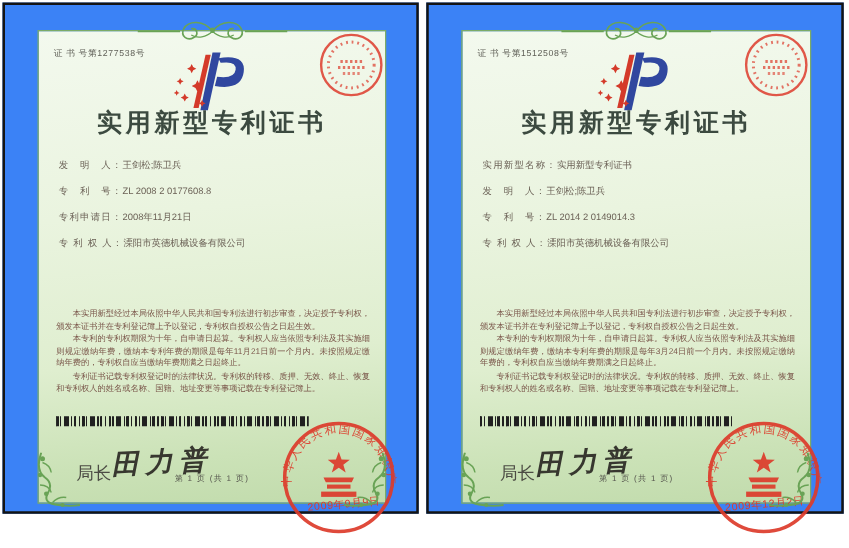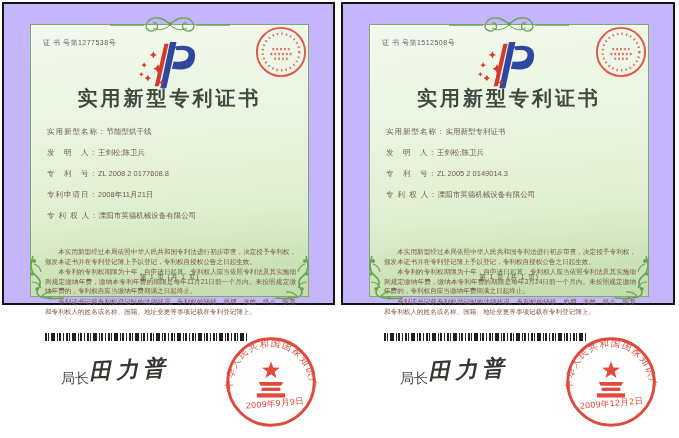--- a/index.html
+++ b/index.html
@@ -1,21 +1,21 @@
 <!DOCTYPE html>
 <html><head>
 <meta charset="utf-8">
 <style>
   html,body{margin:0;padding:0;}
   body{
     width:679px;height:438px;position:relative;background:#ffffff;
     font-family:"Liberation Sans", sans-serif;overflow:hidden;
   }
   .photo{
-    position:absolute;top:2px;height:303px;background:#c4b5fd;
+    position:absolute;top:2px;height:409px;background:#3b82f6;
     border:2px solid #141414;box-sizing:border-box;
   }
   .photo.left{left:2px;width:333px;}
   .photo.right{left:341px;width:334px;}
   .cert{
     position:absolute;left:26px;right:24px;top:20px;bottom:6px;
     border:1px solid #7cab67;
     background:linear-gradient(175deg,#f3f9ee 0%,#eaf4df 38%,#dfeecf 68%,#cbe2b7 88%,#c1dbac 100%);
   }
   .flourish-top{position:absolute;top:-10px;left:50%;transform:translateX(-50%);}
@@ -94,21 +94,20 @@
       <polygon points="12,24 13,26 15,27 13,28 12,30 11,28 9,27 11,26" fill="#d43a2a"></polygon>
       <polygon points="27,26 28.7,29.3 32,31 28.7,32.7 27,36 25.3,32.7 22,31 25.3,29.3" fill="#d43a2a"></polygon>
       <polygon points="16,37.5 17.2,39.8 19.5,41 17.2,42.2 16,44.5 14.8,42.2 12.5,41 14.8,39.8" fill="#d43a2a"></polygon>
       <polygon points="31,43 32,45 34,46 32,47 31,49 30,47 28,46 30,45" fill="#d43a2a"></polygon>
       <polygon points="9,34.5 9.8,36.2 11.5,37 9.8,37.8 9,39.5 8.2,37.8 6.5,37 8.2,36.2" fill="#d43a2a"></polygon>
     </svg>
 
     <div class="title">实用新型专利证书</div>
 
     <div class="fields">
-      <div class="field"><span class="lab">实用新型名称：</span><span>节能型烘干线</span></div>
       <div class="field"><span class="lab">发　明　人：</span><span>王剑松;陈卫兵</span></div>
       <div class="field"><span class="lab">专　利　号：</span><span>ZL 2008 2 0177608.8</span></div>
       <div class="field"><span class="lab">专利申请日：</span><span>2008年11月21日</span></div>
       <div class="field"><span class="lab">专 利 权 人：</span><span>溧阳市英德机械设备有限公司</span></div>
     </div>
 
     <div class="paras">
       <p>本实用新型经过本局依照中华人民共和国专利法进行初步审查，决定授予专利权，颁发本证书并在专利登记簿上予以登记，专利权自授权公告之日起生效。</p>
       <p>本专利的专利权期限为十年，自申请日起算。专利权人应当依照专利法及其实施细则规定缴纳年费，缴纳本专利年费的期限是每年11月21日前一个月内。未按照规定缴纳年费的，专利权自应当缴纳年费期满之日起终止。</p>
       <p>专利证书记载专利权登记时的法律状况。专利权的转移、质押、无效、终止、恢复和专利权人的姓名或名称、国籍、地址变更等事项记载在专利登记簿上。</p>
@@ -186,21 +185,21 @@
       <polygon points="16,37.5 17.2,39.8 19.5,41 17.2,42.2 16,44.5 14.8,42.2 12.5,41 14.8,39.8" fill="#d43a2a"></polygon>
       <polygon points="31,43 32,45 34,46 32,47 31,49 30,47 28,46 30,45" fill="#d43a2a"></polygon>
       <polygon points="9,34.5 9.8,36.2 11.5,37 9.8,37.8 9,39.5 8.2,37.8 6.5,37 8.2,36.2" fill="#d43a2a"></polygon>
     </svg>
 
     <div class="title">实用新型专利证书</div>
 
     <div class="fields">
       <div class="field"><span class="lab">实用新型名称：</span><span>实用新型专利证书</span></div>
       <div class="field"><span class="lab">发　明　人：</span><span>王剑松;陈卫兵</span></div>
-      <div class="field"><span class="lab">专　利　号：</span><span>ZL 2005 2 0149014.3</span></div>
+      <div class="field"><span class="lab">专　利　号：</span><span>ZL 2014 2 0149014.3</span></div>
       <div class="field"><span class="lab">专 利 权 人：</span><span>溧阳市英德机械设备有限公司</span></div>
     </div>
 
     <div class="paras">
       <p>本实用新型经过本局依照中华人民共和国专利法进行初步审查，决定授予专利权，颁发本证书并在专利登记簿上予以登记，专利权自授权公告之日起生效。</p>
       <p>本专利的专利权期限为十年，自申请日起算。专利权人应当依照专利法及其实施细则规定缴纳年费，缴纳本专利年费的期限是每年3月24日前一个月内。未按照规定缴纳年费的，专利权自应当缴纳年费期满之日起终止。</p>
       <p>专利证书记载专利权登记时的法律状况。专利权的转移、质押、无效、终止、恢复和专利权人的姓名或名称、国籍、地址变更等事项记载在专利登记簿上。</p>
     </div>
 
     <div class="barcode"></div>

